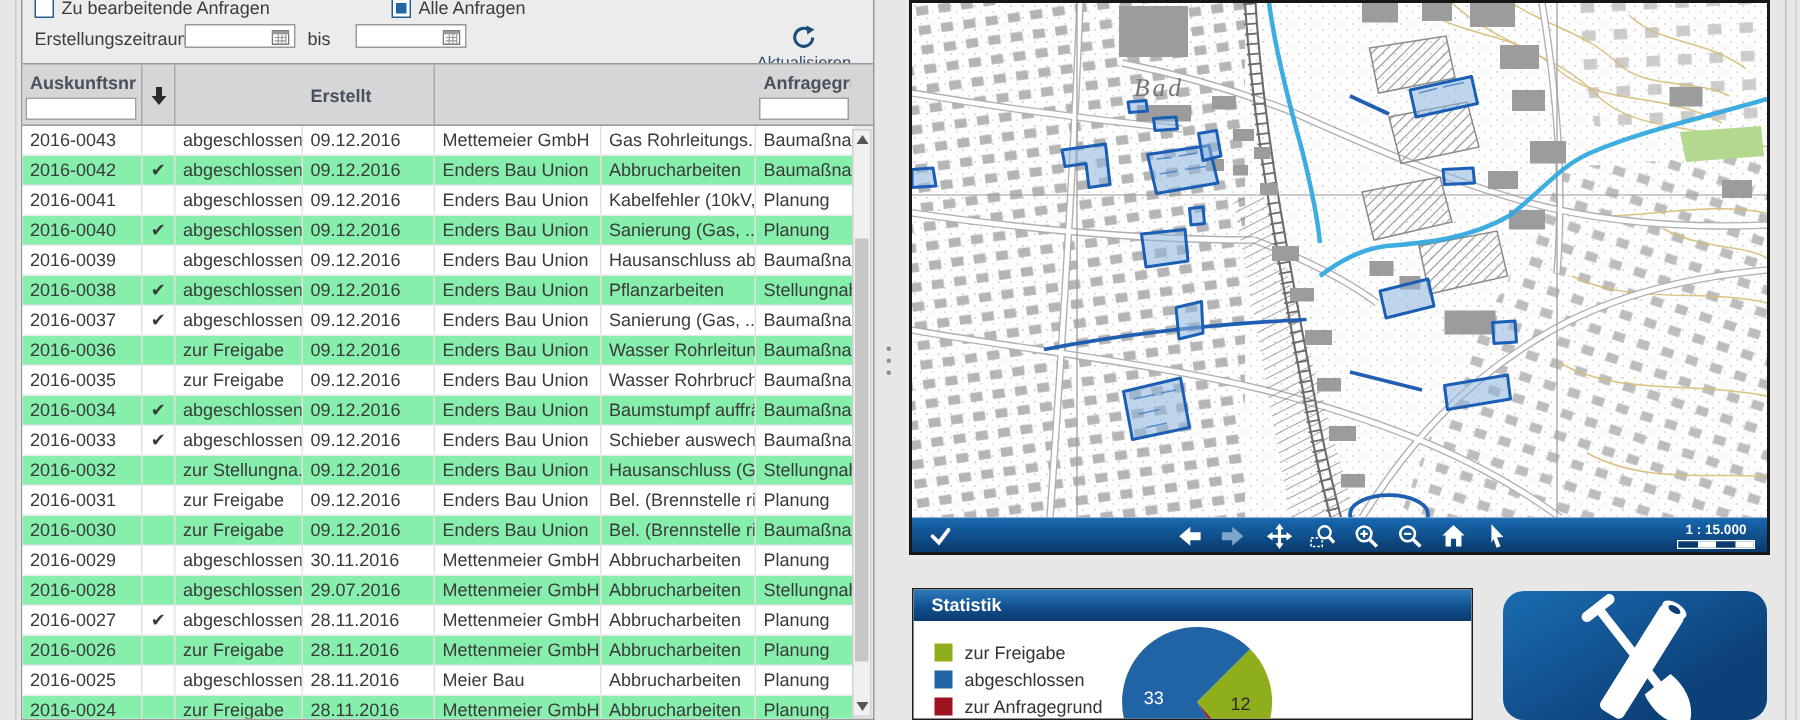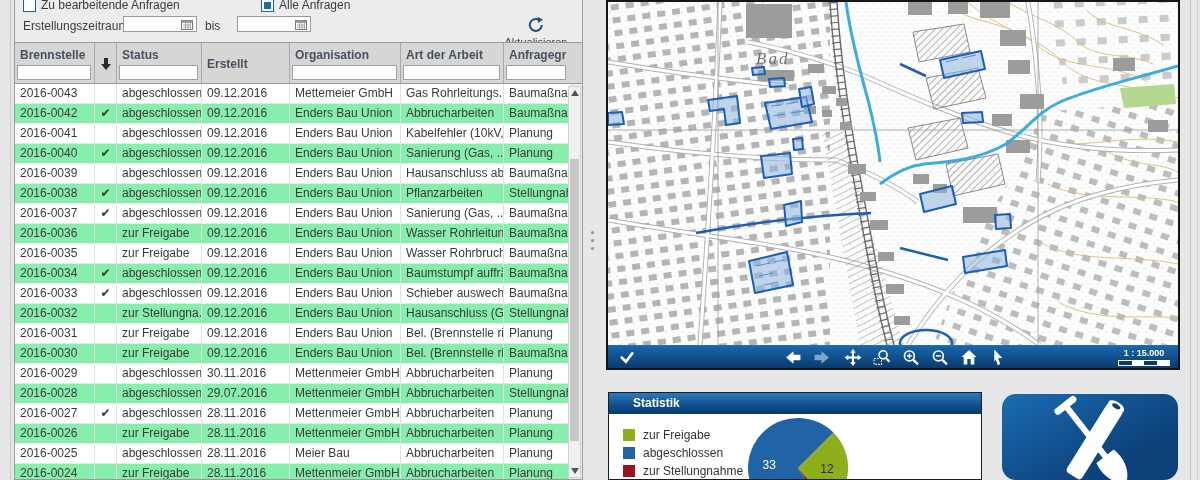--- a/index.html
+++ b/index.html
@@ -60,21 +60,21 @@
   .tbico{position:absolute;top:3px;width:18px;height:17px;cursor:pointer;}
   .tb-scale{position:absolute;right:8px;top:2px;width:52px;color:#fff;font-size:9px;font-weight:bold;text-align:center;}
   .scalebar{margin-top:2px;height:4px;border:1px solid #fff;display:flex;}
   .scalebar i{flex:1;} .scalebar i:nth-child(odd){background:#0a3a6c;} .scalebar i:nth-child(even){background:#fff;}
 
   
   .stat-panel{left:608px;top:392px;width:374px;height:88px;border:1px solid #1c1c1c;background:#fff;
               box-sizing:border-box;overflow:hidden;}
   .stat-title{position:absolute;top:0;left:0;right:0;height:21px;
               background:linear-gradient(#2e7abc,#11508f 55%,#0a3a6e);color:#fff;font-size:12px;
-              font-weight:bold;line-height:21px;padding-left:24px;box-sizing:border-box;}
+              font-weight:bold;line-height:21px;padding-left:12px;box-sizing:border-box;}
   .legend{position:absolute;left:14px;top:33px;font-size:12px;color:#333;}
   .litem{display:flex;align-items:center;height:18px;}
   .lsw{width:12px;height:12px;margin-right:8px;display:inline-block;}
   #pie{position:absolute;left:0;top:21px;}
 
   
   .tile{left:1002px;top:394px;width:176px;height:86px;border-radius:14px;
         background:linear-gradient(150deg,#1a6cb2 0%,#0c4078 75%);cursor:pointer;}
 
   
@@ -117,42 +117,30 @@
       <svg width="16" height="15" viewBox="0 0 16 15">
         <path d="M13.8 8 A6 6 0 1 1 10.6 2.6" stroke="#1d4e79" stroke-width="2" fill="none"></path>
         <path d="M9.6 0 L15 2.6 L10.2 6 Z" fill="#1d4e79"></path>
       </svg>
       <div class="txt">Aktualisieren</div>
     </div>
   </div>
 
   <div class="thead">
     <div class="hcell col0">
-      <div class="hlabel">Brennstelle</div>
+      <div class="hlabel">Auskunftsnr</div>
       <input class="hfilter" style="">
     </div>
     <div class="hcell col1">
       <svg style="position:absolute;left:4px;top:14px" width="14" height="14" viewBox="0 0 14 14">
         <path d="M7 13 L2 7 L5 7 L5 1 L9 1 L9 7 L12 7 Z" fill="#2b2b2b"></path>
       </svg>
     </div>
-    <div class="hcell col2">
-      <div class="hlabel">Status</div>
-      <input class="hfilter" style="">
-    </div>
     <div class="hcell col3">
       <div class="hlabel mid">Erstellt</div>
-    </div>
-    <div class="hcell col4">
-      <div class="hlabel">Organisation</div>
-      <input class="hfilter" style="">
-    </div>
-    <div class="hcell col5">
-      <div class="hlabel">Art der Arbeit</div>
-      <input class="hfilter" style="">
     </div>
     <div class="hcell hcol6">
       <div class="hlabel">Anfragegrund</div>
       <input class="hfilter" style="">
     </div>
   </div>
 
   <div class="tbody" id="tbody">
       <div class="trow">
     <span class="tc col0">2016-0043</span>
@@ -564,21 +552,21 @@
       <div class="litem">
         <span class="lsw" style="background: rgb(143, 174, 27);"></span>
         <span>zur Freigabe</span>
       </div>
       <div class="litem">
         <span class="lsw" style="background: rgb(32, 100, 166);"></span>
         <span>abgeschlossen</span>
       </div>
       <div class="litem">
         <span class="lsw" style="background: rgb(158, 18, 32);"></span>
-        <span>zur Stellungnahme</span>
+        <span>zur Anfragegrund</span>
       </div>
     </div>
 </div>
 
 <div class="abs tile">
   <svg width="176" height="86" viewBox="0 0 176 86">
     <g transform="translate(92,48)">
       <g transform="rotate(-38)" fill="#fff">
         <rect x="-3" y="-46" width="6" height="66" rx="2"></rect>
         <rect x="-13" y="-50" width="26" height="7" rx="3.5"></rect>

